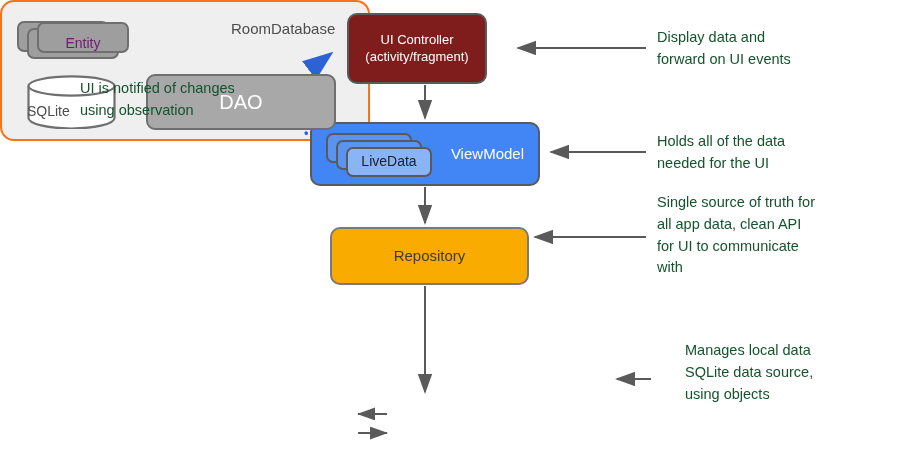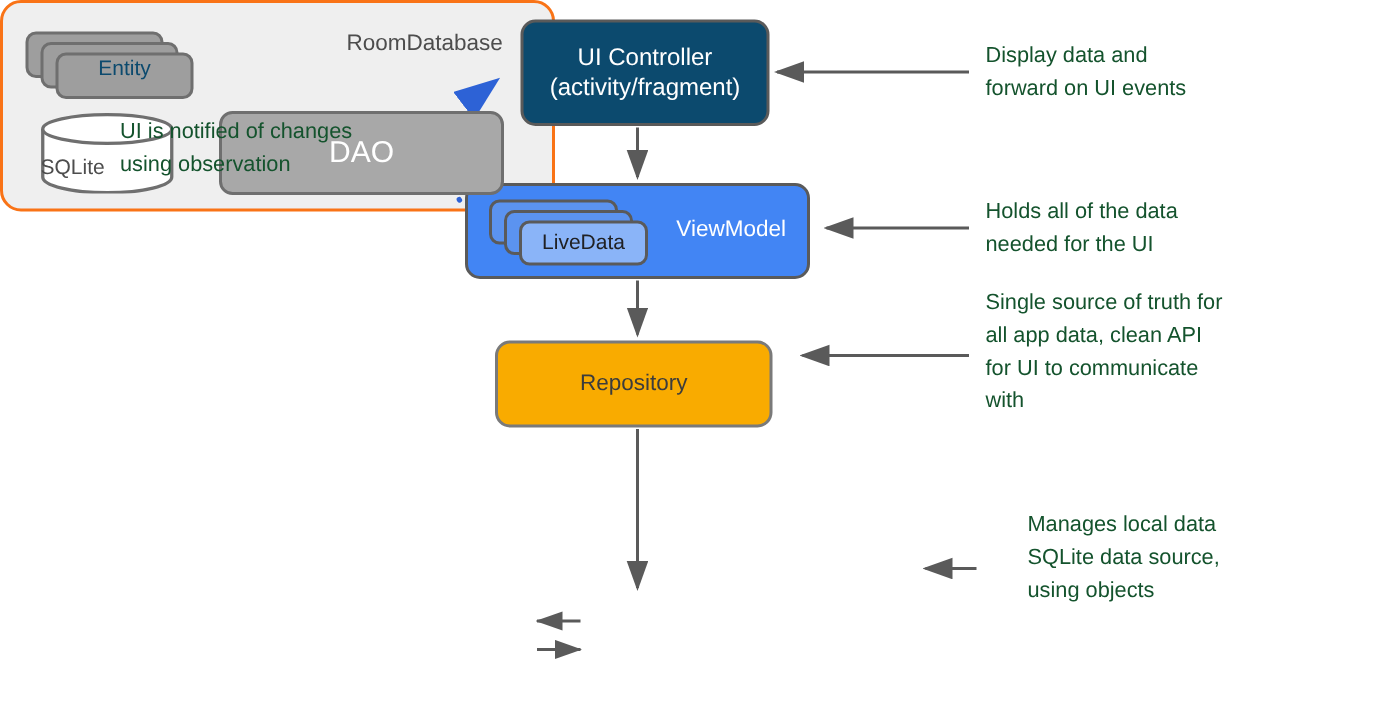--- a/index.html
+++ b/index.html
@@ -24,27 +24,27 @@
     align-items: center;
     justify-content: center;
     text-align: center;
     line-height: 1.25;
   }
 
   
   #ui-controller {
     left: 347px;
     top: 13px;
-    width: 166px;
+    width: 140px;
     height: 71px;
-    background: #0c4a6e;
+    background: #7f1d1d;
     border: 2px solid #5a5a5a;
     border-radius: 10px;
     color: #ffffff;
-    font-size: 16px;
+    font-size: 13px;
   }
 
   
   #view-model {
     left: 310px;
     top: 122px;
     width: 230px;
     height: 64px;
     background: #4285f4;
     border: 2px solid #5a5a5a;
@@ -76,21 +76,21 @@
     align-items: center;
     justify-content: center;
     color: #202124;
     font-size: 14px;
   }
 
   
   #repository {
     left: 330px;
     top: 227px;
-    width: 185px;
+    width: 199px;
     height: 58px;
     background: #f9ab00;
     border: 2px solid #7a7a7a;
     border-radius: 10px;
     color: #3c3c3c;
     font-size: 15px;
   }
 
   
   #room-database {
@@ -115,25 +115,25 @@
     box-sizing: border-box;
     background: #9e9e9e;
     border: 2px solid #6f6f6f;
     border-radius: 7px;
     width: 92px;
     height: 31px;
   }
   #entity-back  { left: 17px; top: 21px; }
   #entity-mid   { left: 27px; top: 28px; }
   #entity-front {
-    left: 37px; top: 35px;
-    display: flex;
-    align-items: flex-start;
-    justify-content: center;
-    color: #0c4a6e;
+    left: 37px; top: 22px;
+    display: flex;
+    align-items: flex-end;
+    justify-content: center;
+    color: #701a75;
     font-size: 14px;
   }
   #dao {
     position: absolute;
     box-sizing: border-box;
     left: 146px;
     top: 74px;
     width: 190px;
     height: 56px;
     background: #a8a8a8;

